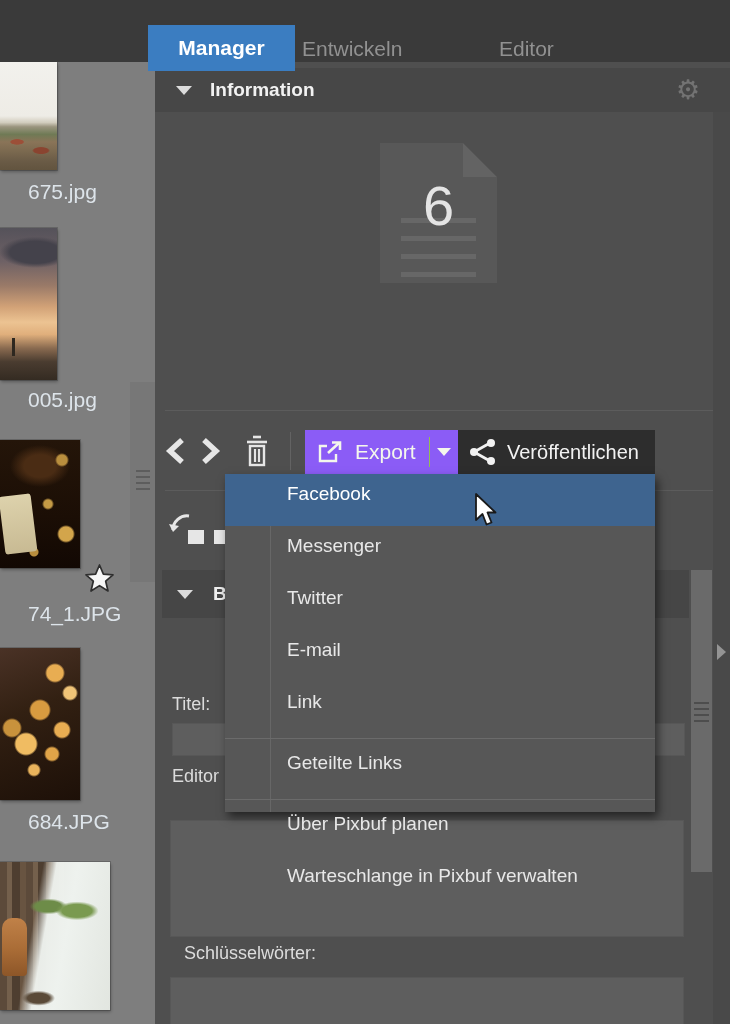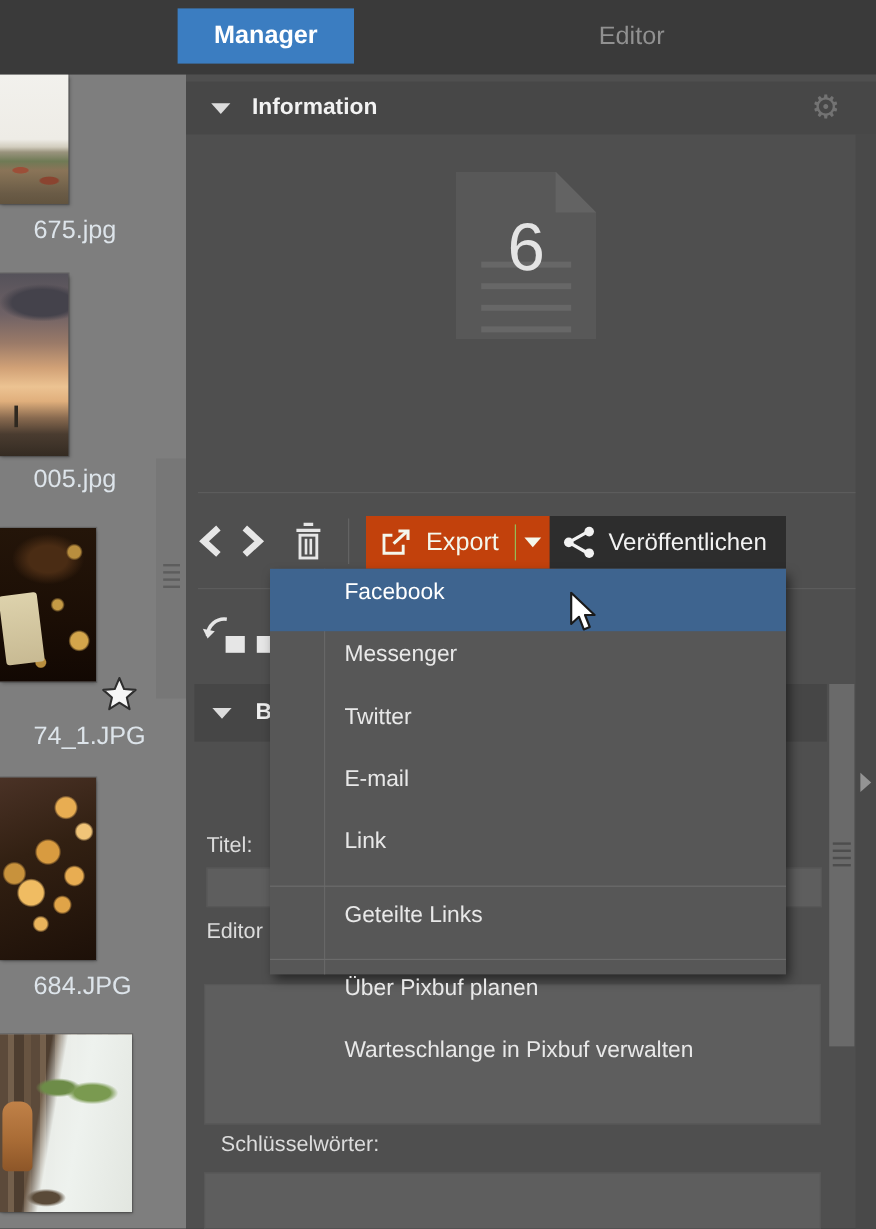--- a/index.html
+++ b/index.html
@@ -3,21 +3,21 @@
 <meta charset="utf-8">
 <style>
   html,body{margin:0;padding:0;background:#2b2b2b;}
   #app{position:relative;width:730px;height:1024px;overflow:hidden;
        font-family:"Liberation Sans",sans-serif;background:#4f4f4f;
        -webkit-font-smoothing:antialiased;}
   .abs{position:absolute;}
 
   
   .topbar{left:0;top:0;width:730px;height:62px;background:#3a3a3a;z-index:20;}
-  .tab{height:62px;line-height:62px;font-size:21px;color:#919191;cursor:default;}
+  .tab{height:62px;line-height:62px;font-size:21px;color:#919191;cursor:default;margin-top:18px;}
   .tab-active{left:148px;top:7px;width:147px;height:46px;line-height:46px;
       background:#3b7dc1;color:#ffffff;font-weight:bold;text-align:center;font-size:21px;}
 
   
   .filmstrip{left:0;top:62px;width:155px;height:962px;background:#7e7e7e;}
   .thumb{box-shadow:0 0 0 1px rgba(0,0,0,0.18),1px 2px 3px rgba(0,0,0,0.28);}
   .fname{font-size:21px;color:#dde4ea;white-space:nowrap;padding-left:28px;}
   .splitter{left:130px;top:382px;width:25px;height:200px;background:#777777;}
   .gripline{left:6px;width:14px;height:2px;background:#5d5d5d;}
 
@@ -34,21 +34,21 @@
            clip-path:polygon(0 0,83px 0,117px 34px,117px 140px,0 140px);}
   .docfold{top:0;right:0;width:0;height:0;border-top:34px solid transparent;border-left:34px solid #636363;}
   .docline{left:21px;width:75px;height:5px;background:#676767;}
   .doccount{left:0;top:30px;width:117px;text-align:center;font-size:56px;color:#e4e4e4;font-weight:normal;}
 
   .seltext{font-size:18px;color:#e4e4e4;}
   .sep{height:1px;background:#5c5c5c;}
 
   .iconbtn{display:flex;align-items:center;justify-content:center;cursor:pointer;}
   .vdivider{width:1px;background:#636363;}
-  .btn-export{left:305px;top:430px;width:158px;height:44px;background:#c2410c;display:flex;
+  .btn-export{left:305px;top:430px;width:158px;height:44px;background:#8b5cf6;display:flex;
               align-items:center;cursor:pointer;}
   .btn-export .lbl{font-size:21px;color:#f4f7ec;margin-left:12px;}
   .exp-divider{width:1px;height:30px;background:#94bd55;margin-left:13px;}
   .caret{width:0;height:0;border-left:7px solid transparent;border-right:7px solid transparent;
          border-top:8px solid #f4f7ec;margin-left:7px;}
   .btn-publish{left:458px;top:430px;width:197px;height:44px;background:#2d2d2d;display:flex;
                align-items:center;cursor:pointer;}
   .btn-publish .lbl{font-size:20px;color:#f2f2f2;margin-left:9px;}
 
   .sqicon{width:16px;height:14px;background:#e6e6e6;}
@@ -77,20 +77,21 @@
 
   .cursor{left:474px;top:493px;z-index:60;}
 </style>
 </head>
 <body>
 
 <div id="app">
 
   <div class="abs topbar">
     <div class="abs tab tab-active">Manager</div>
+    <div class="abs tab" style="left:302px;">Entwickeln</div>
     <div class="abs tab" style="left:499px;">Editor</div>
   </div>
 
   <div class="abs filmstrip"></div>
 
   <div class="abs thumb" style="left:0;top:62px;width:57px;height:108px;background:
          radial-gradient(10px 4px at 30% 74%, #9c4f38 0 60%, transparent 75%),
          radial-gradient(12px 5px at 72% 82%, #8a4430 0 60%, transparent 75%),
          linear-gradient(180deg,#f2f1ed 0%,#eeece6 50%,#d2cdbe 56%,#9a947e 60%,#6f7a55 67%,#8a7458 74%,#7c6a50 82%,#6a5b46 92%,#62543f 100%);"></div>
   <div class="abs fname" style="left:0;top:180px;">675.jpg</div>

